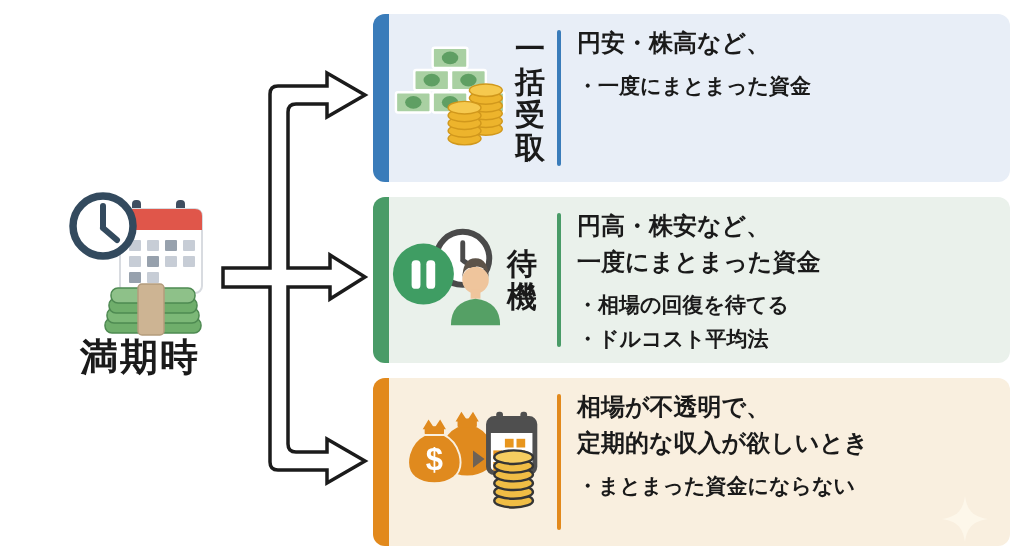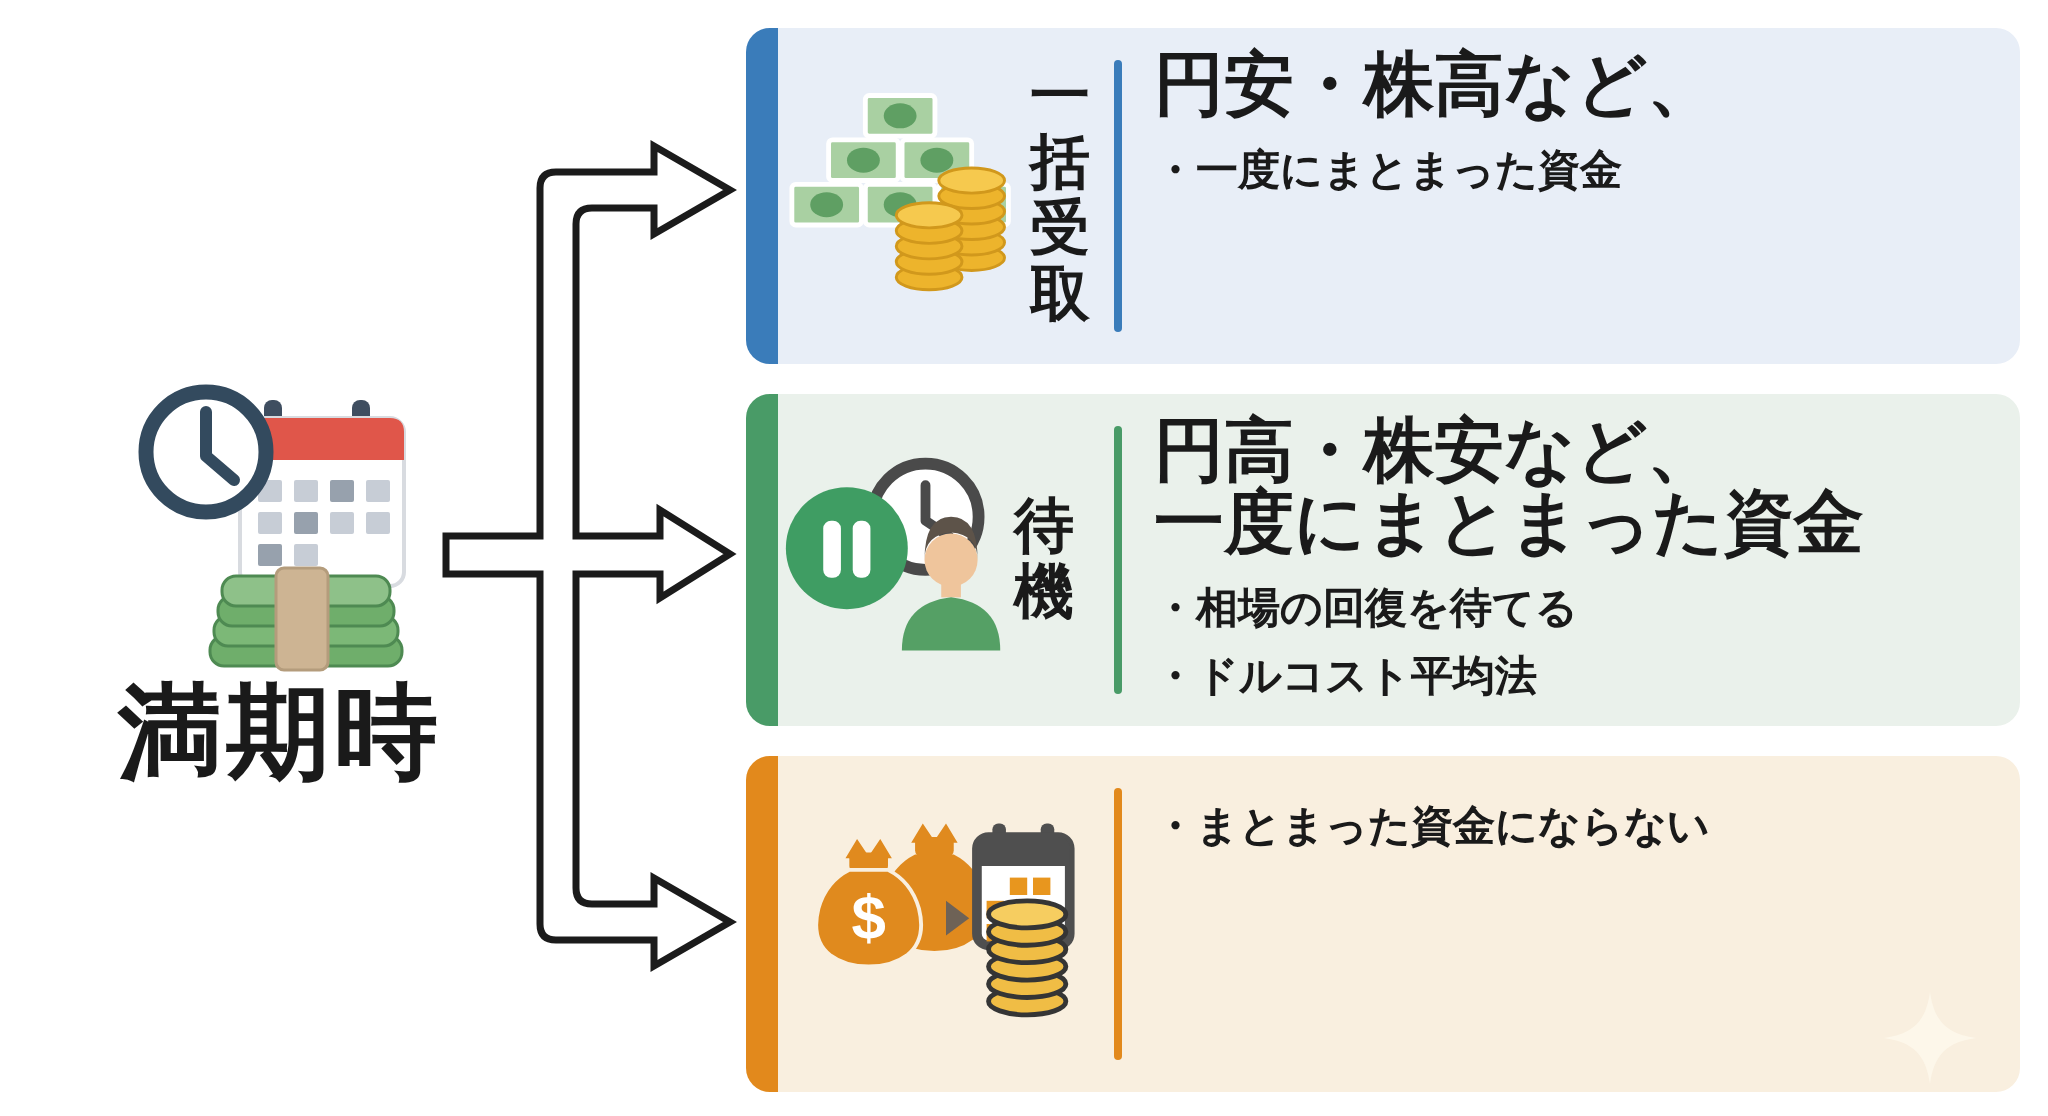--- a/index.html
+++ b/index.html
@@ -4,34 +4,34 @@
 <style>
   html,body{margin:0;padding:0;background:#fff;}
   .stage{
     position:relative;width:1024px;height:558px;background:#fff;overflow:hidden;
     font-family:"Liberation Sans","DejaVu Sans",sans-serif;color:var(--text,#1a1a1a);
   }
   .arrow-layer{position:absolute;left:0;top:0;width:1024px;height:558px;}
   
   .origin{position:absolute;left:50px;top:186px;width:180px;text-align:center;}
   .origin .icon-wrap{width:150px;height:150px;margin:0 auto;}
-  .origin-label{font-size:52px;font-weight:bold;letter-spacing:2px;margin-top:-4px;}
+  .origin-label{font-size:38px;font-weight:bold;letter-spacing:2px;margin-top:-4px;}
   
   .panel{position:absolute;left:373px;width:637px;border-radius:12px;background:var(--bg);display:flex;}
   .panel.r0{top:14px;height:168px;}
   .panel.r1{top:197px;height:166px;}
   .panel.r2{top:378px;height:168px;}
   .accent{flex:none;width:16px;background:var(--accent);border-radius:12px 0 0 12px;}
   .left-cell{flex:none;width:168px;display:flex;flex-direction:row;align-items:center;
     justify-content:space-between;padding:10px 0 10px;}
   .icon-box{flex:1;display:flex;align-items:center;justify-content:center;}
   .row-label{font-size:30px;font-weight:bold;letter-spacing:1px;line-height:1.1;}
   .divider{flex:none;width:4px;border-radius:2px;background:var(--accent);margin:16px 0;}
   .text-cell{flex:1;padding:11px 8px 8px 16px;}
-  .heading{font-size:35px;font-weight:bold;line-height:36px;}
+  .heading{font-size:24px;font-weight:bold;line-height:36px;}
   .bullets{margin-top:8px;font-size:21px;font-weight:bold;line-height:34px;}
   .sparkle{position:absolute;right:22px;bottom:4px;width:46px;height:46px;}
 </style>
 </head>
 <body>
 
 <div class="stage" style="--text: #1a1a1a; --outline: #1b1b1b; --arrowfill: #ffffff; --sparkle: #fdf7ea; background: rgb(255, 255, 255);">
 
   <svg class="arrow-layer" viewBox="0 0 1024 558">
     <path d="M223,268 L270,268 L270,94 Q270,86 278,86 L327,86 L327,73 L365,95 L327,117 L327,104
@@ -209,20 +209,24 @@
             <ellipse cx="112" cy="82" rx="20" ry="7" fill="#f0bd45"></ellipse>
               <ellipse cx="112" cy="73" rx="20" ry="7" fill="#f0bd45"></ellipse>
             <ellipse cx="112" cy="64" rx="20" ry="7" fill="#f0bd45"></ellipse>
               <ellipse cx="112" cy="55" rx="20" ry="7" fill="#f6cd60"></ellipse>
           </g>
         </svg>
       </div>
     </div>
     <div class="divider"></div>
     <div class="text-cell">
+      <div class="heading">
+        <div>相場が不透明で、</div>
+        <div>定期的な収入が欲しいとき</div>
+      </div>
       <div class="bullets">
         <div>・まとまった資金にならない</div>
       </div>
     </div>
     <svg class="sparkle" viewBox="0 0 44 44">
       <path d="M22,0 C24,14 30,20 44,22 C30,24 24,30 22,44 C20,30 14,24 0,22 C14,20 20,14 22,0 Z" style="fill:var(--sparkle,#fdf7ea)"></path>
     </svg>
   </div>
 
 </div>

